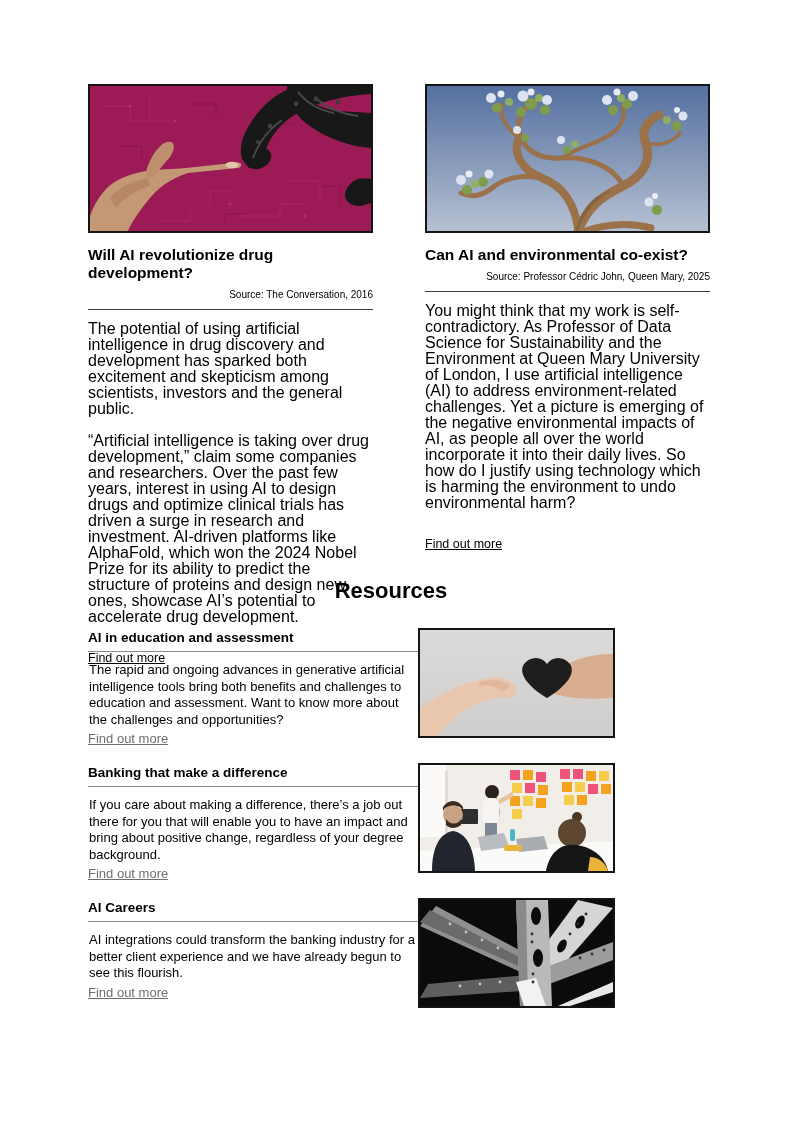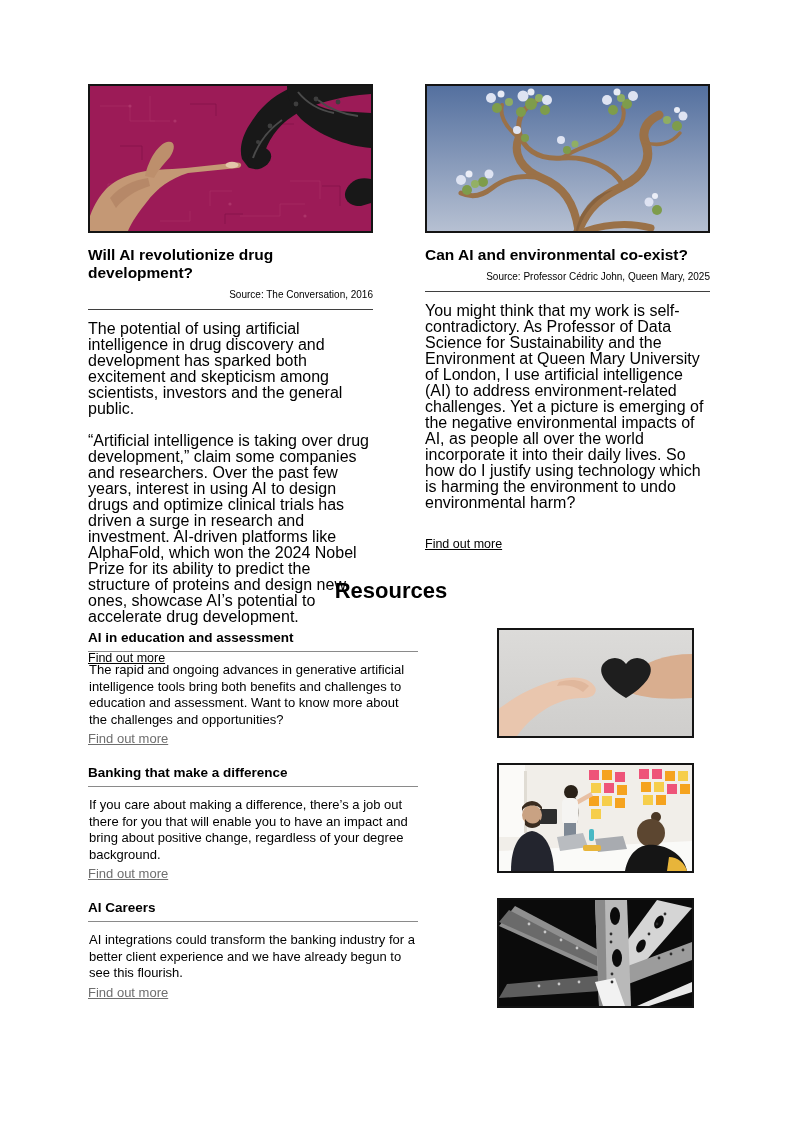--- a/index.html
+++ b/index.html
@@ -14,21 +14,21 @@
   .photo{width:281px;height:145px;border:2px solid #141414;display:block;background:#ccc;}
   .photo svg{display:block;width:100%;height:100%;}
   .article h2{font-size:15.5px;font-weight:bold;margin:13px 0 0 0;line-height:1.15;}
   .source{font-size:10px;margin:7px 0 0 0;text-align:right;}
   .rule{border:0;border-top:1px solid #3f3f3f;margin:9px 0 11px 0;}
   .body-text{font-size:16px;line-height:16px;margin:0 0 16px 0;}
   .find-link{font-size:12.5px;color:#000;text-decoration:underline;display:inline-block;margin-top:10px;}
   
   .resources-heading{position:absolute;top:578px;left:88px;width:606px;text-align:center;
     font-size:22px;font-weight:bold;margin:0;}
-  .resource-row{position:absolute;left:88px;width:606px;display:flex;justify-content:space-between;align-items:flex-start;}
+  .resource-row{position:absolute;left:88px;width:606px;display:flex;align-items:flex-start;}
   .resource-text{width:330px;}
   .resource-text h3{font-size:13.5px;font-weight:bold;margin:2px 0 0 0;}
   .rule-light{border:0;border-top:1px solid #8a8a8a;margin:6px 0 10px 0;}
   .resource-body{font-size:13px;line-height:16.5px;margin:1px;}
   .find-link-muted{font-size:13px;color:#6e6e6e;text-decoration:underline;display:inline-block;margin-top:1px;}
   .thumb{width:193px;height:106px;border:2px solid #141414;display:block;background:#ccc;}
   .thumb svg{display:block;width:100%;height:100%;}
 </style>
 </head>
 <body>

